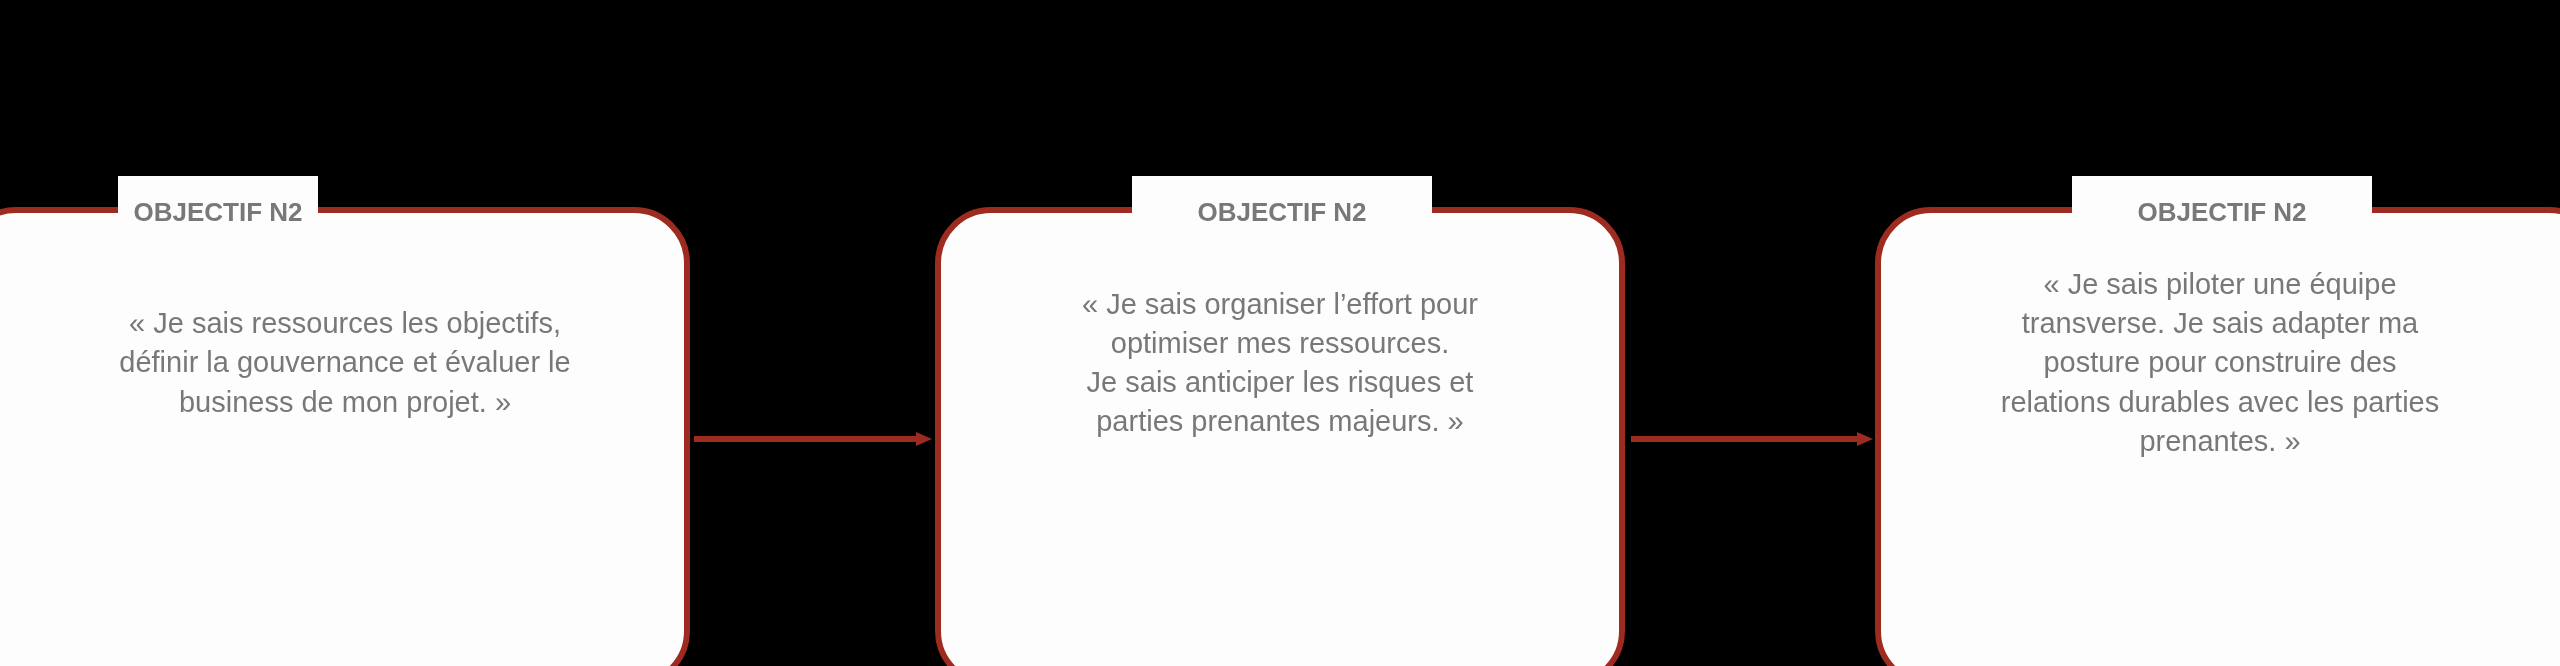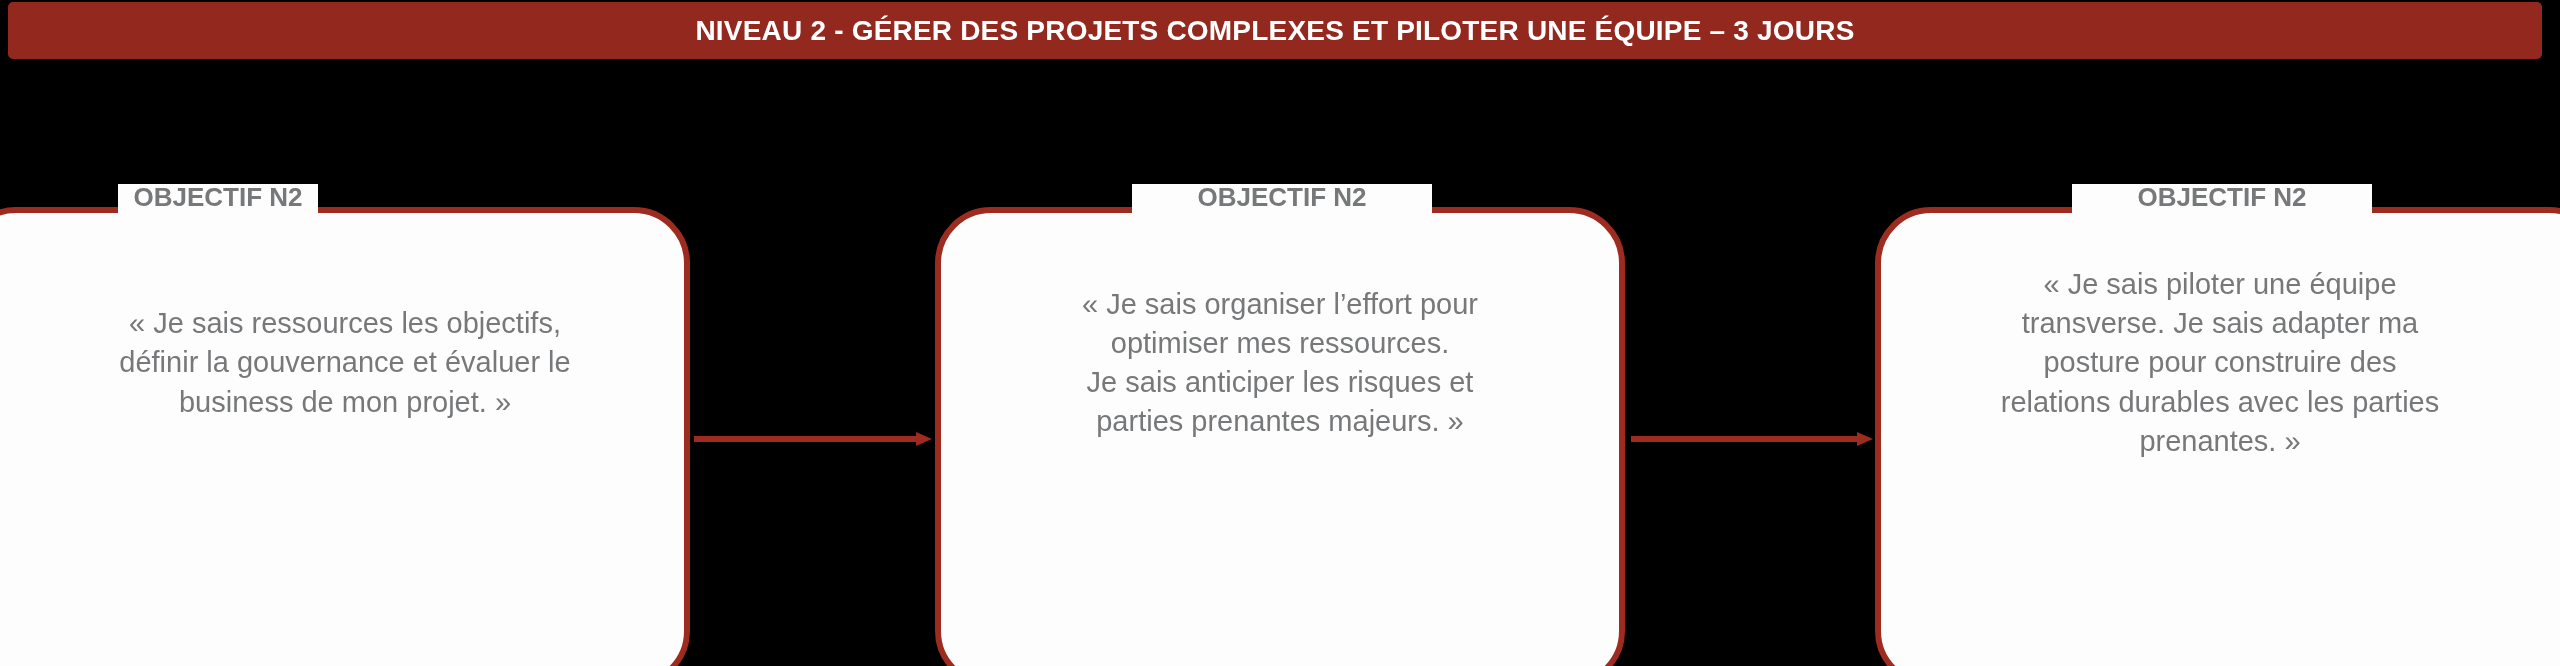--- a/index.html
+++ b/index.html
@@ -89,26 +89,25 @@
   #card-3 { left: 1875px; width: 730px; }
   #card-3 .card-body { padding-right: 66px; }
 
   
   .card-tab {
     position: absolute;
     top: 176px;
     height: 52px;
     background: #fdfdfd;
     display: flex;
-    align-items: flex-start;
+    align-items: flex-end;
     justify-content: center;
     padding-bottom: 2px;
     box-sizing: border-box;
     z-index: 5;
-    margin-top: 8px;
   }
   .card-tab-label {
     color: #77787a;
     font-family: "Liberation Sans", sans-serif;
     font-weight: bold;
     font-size: 26px;
     line-height: 1.05;
     white-space: nowrap;
   }
   #tab-1 { left: 118px; width: 200px; }
@@ -142,23 +141,20 @@
   #arrow-1 { left: 694px; width: 238px; }
   #arrow-1 .shaft { width: 224px; }
   #arrow-2 { left: 1631px; width: 242px; }
   #arrow-2 .shaft { width: 228px; }
 </style>
 </head>
 <body>
 
 <div id="stage">
 
-  <div class="header-bar">
-    <div class="header-title">NIVEAU 2 - GÉRER DES PROJETS COMPLEXES ET PILOTER UNE ÉQUIPE – 3 JOURS</div>
-  </div>
 
   <div class="card" id="card-1">
     <div class="card-body">
       <div class="card-text">« Je sais ressources les objectifs,
 définir la gouvernance et évaluer le
 business de mon projet. »</div>
     </div>
   </div>
   <div class="card-tab" id="tab-1">
     <span class="card-tab-label">OBJECTIF N2</span>

